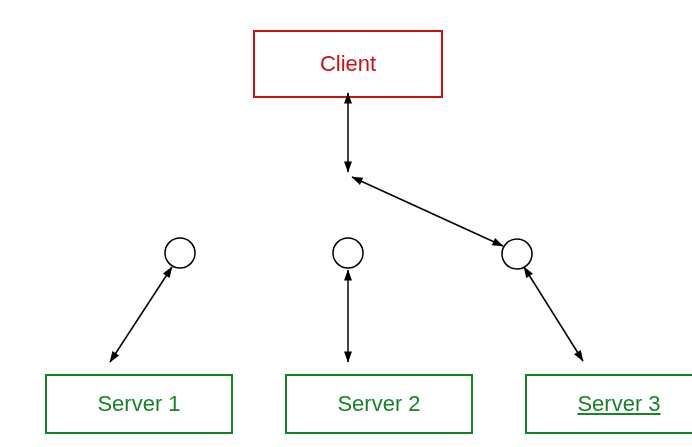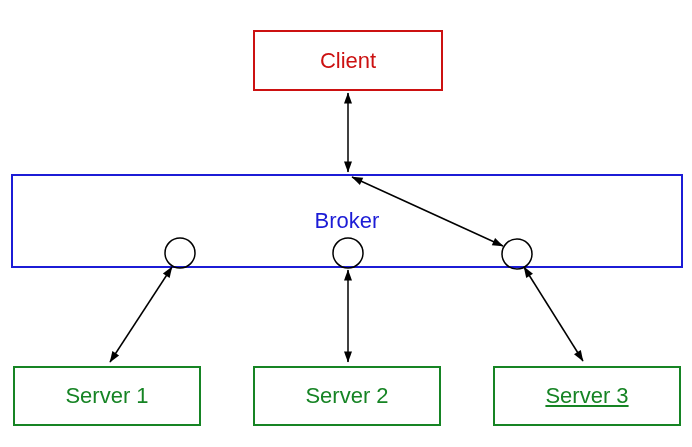--- a/index.html
+++ b/index.html
@@ -13,42 +13,39 @@
   body{font-family:"Liberation Sans",sans-serif;}
   .canvas{
     position:relative;width:692px;height:447px;
     background:var(--background);overflow:hidden;
   }
   .node{
     position:absolute;box-sizing:border-box;background:var(--background);
     display:flex;align-items:center;justify-content:center;
     font-size:22px;line-height:1;z-index:1;
   }
-  .node--client{left:253px;top:30px;width:190px;height:61px;border:2px solid var(--client);color:var(--client);}
+  .node--client{left:253px;top:30px;width:190px;height:68px;border:2px solid var(--client);color:var(--client);}
   .node--broker{left:11px;top:174px;width:672px;height:94px;border:2px solid var(--broker);color:var(--broker);}
-  .node--server{top:366px;width:188px;height:60px;border:2px solid var(--server);color:var(--server);}
+  .node--server{top:374px;width:188px;height:60px;border:2px solid var(--server);color:var(--server);margin-left:32px;}
   .node--server1{left:13px;}
   .node--server2{left:253px;}
   .node--server3{left:493px;text-decoration:underline;}
   svg.connectors{position:absolute;left:0;top:0;z-index:2;pointer-events:none;}
   .edge{stroke:var(--connector);stroke-width:1.5;fill:none;}
   .port{fill:none;stroke:var(--connector);stroke-width:1.5;}
 </style>
 </head>
 <body>
 
 <div class="canvas">
 
   <div class="node node--client">
     <span>Client</span>
   </div>
 
-  <div class="node node--broker">
-    <span>Broker</span>
-  </div>
 
   <div class="node node--server node--server1">
     <span>Server 1</span>
   </div>
 
   <div class="node node--server node--server2">
     <span>Server 2</span>
   </div>
 
   <div class="node node--server node--server3">

